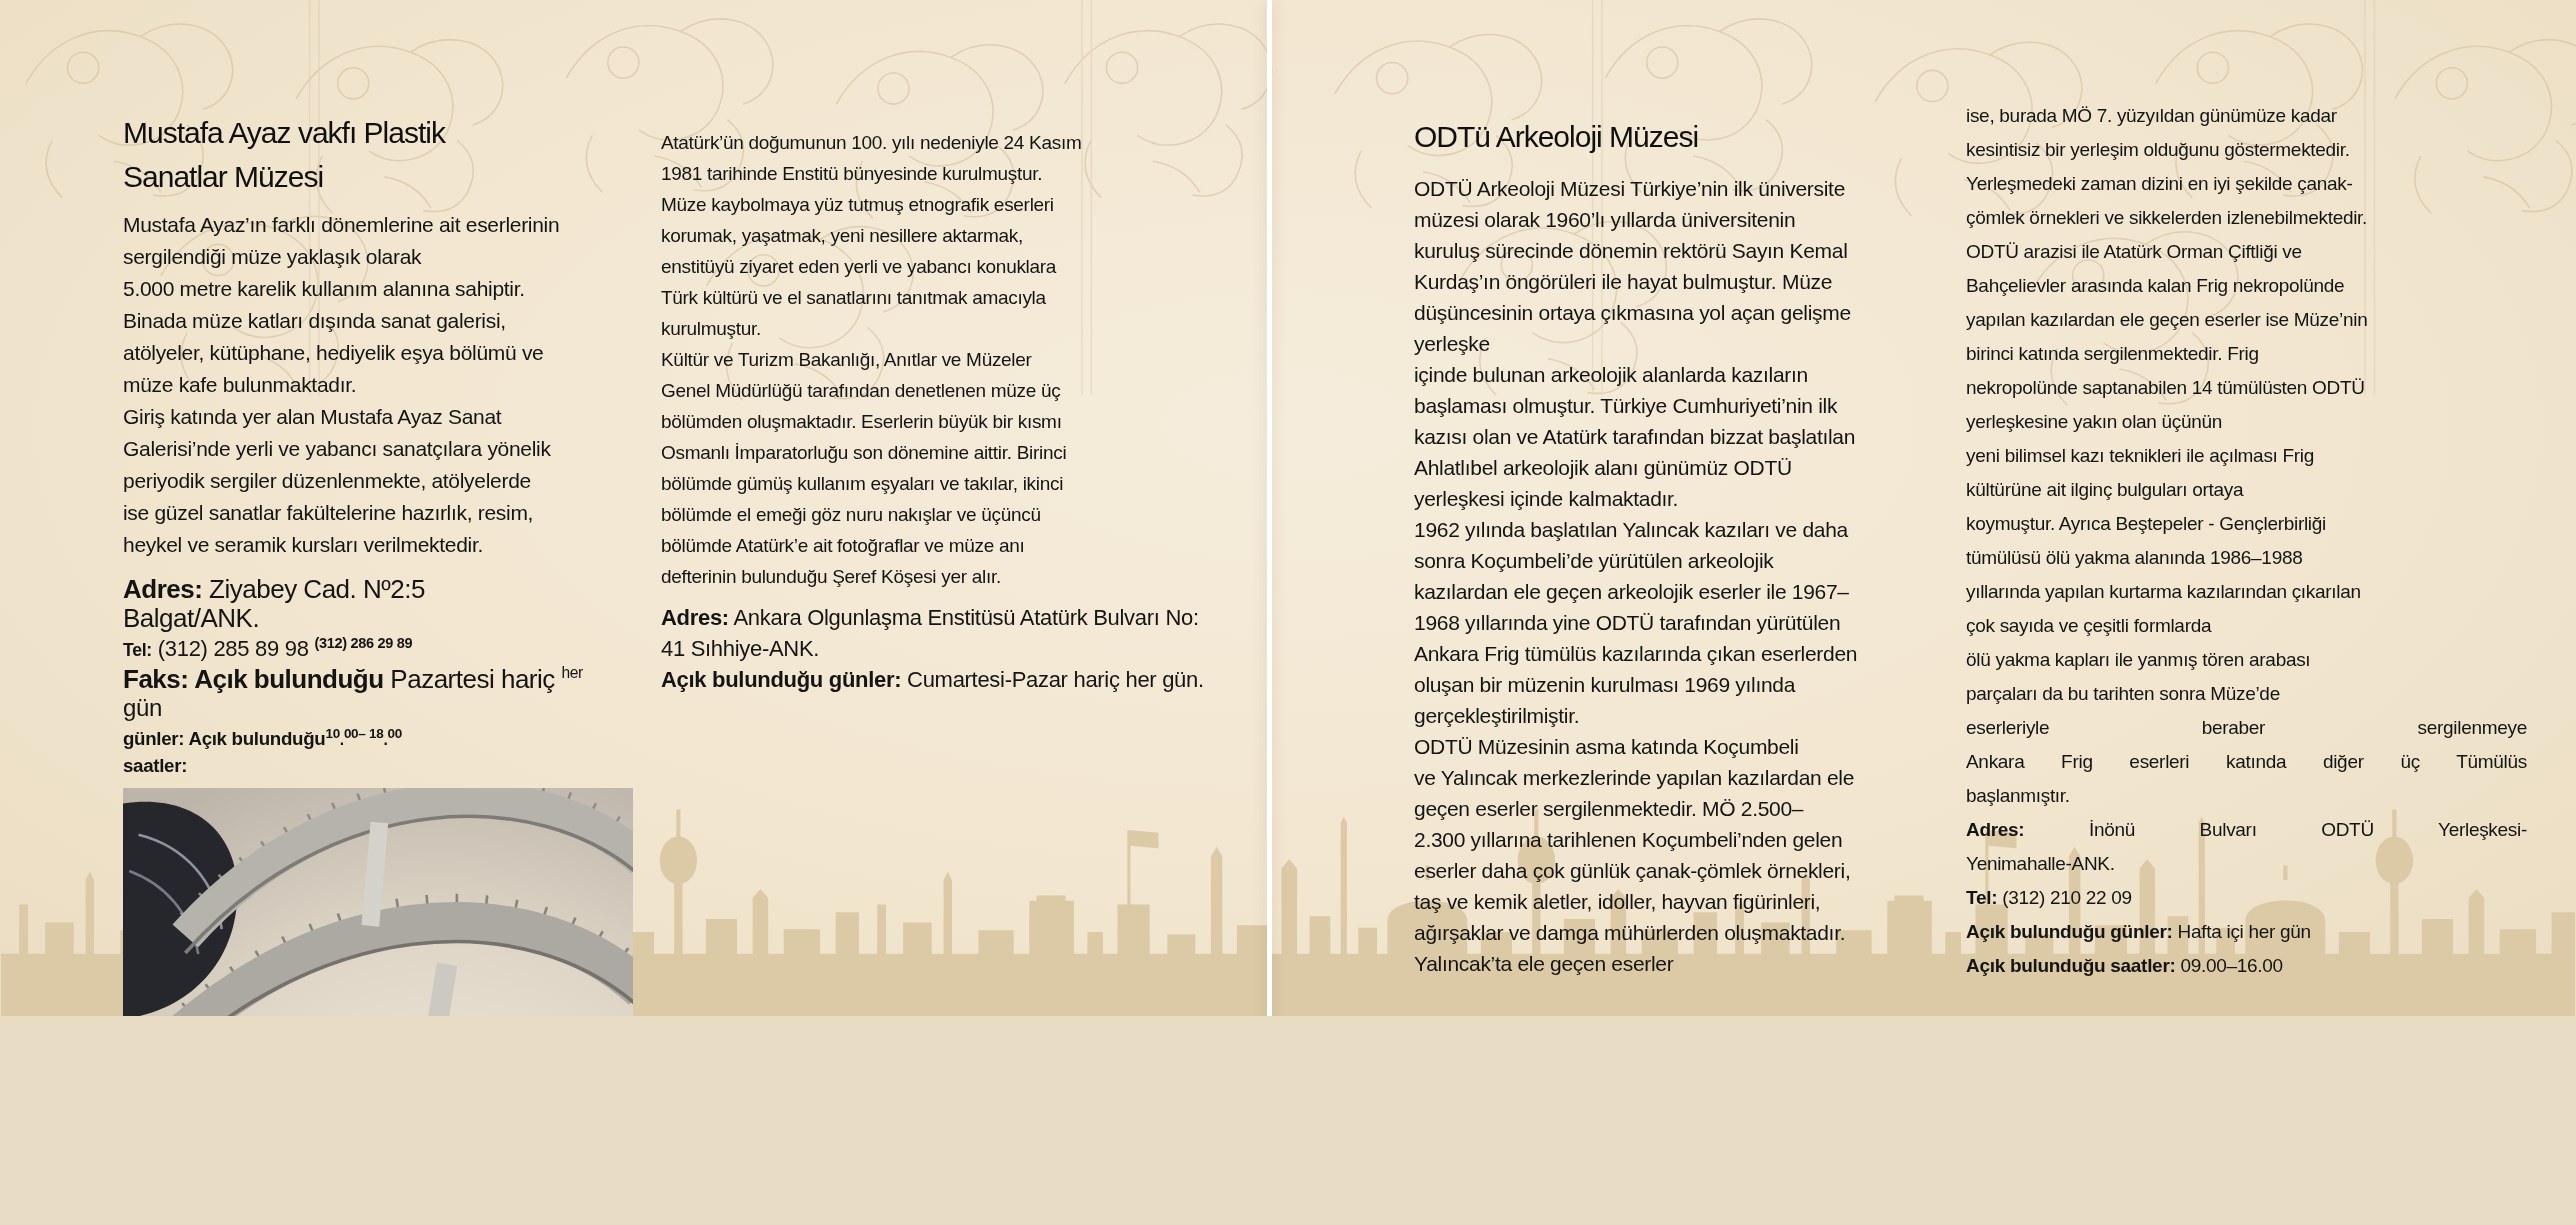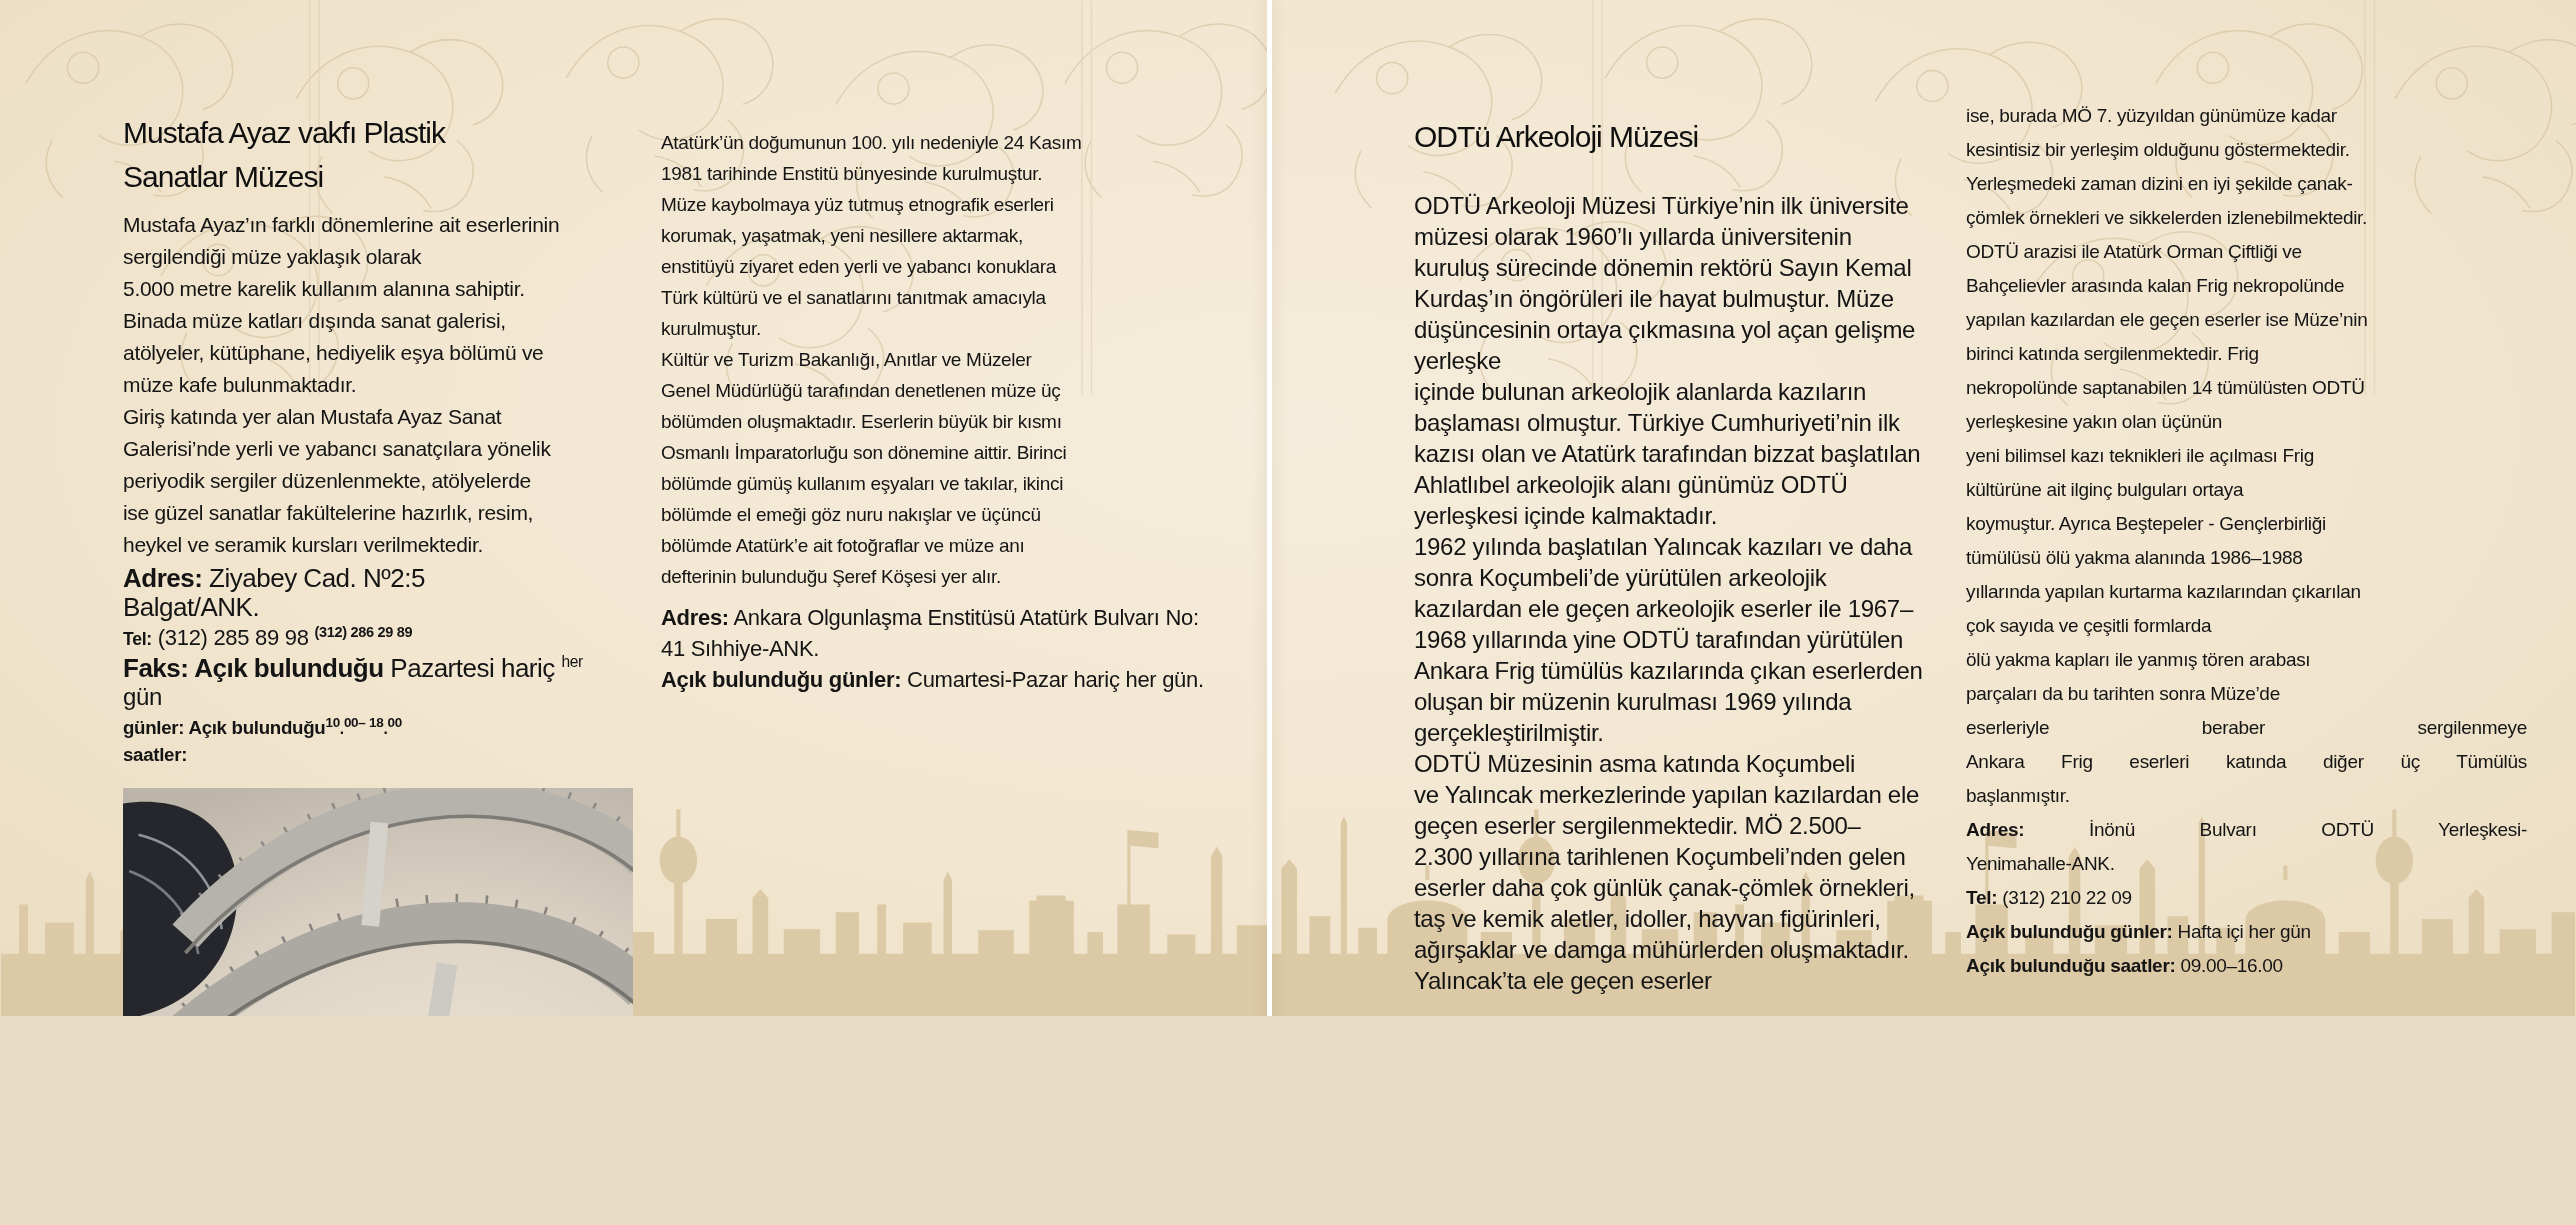--- a/index.html
+++ b/index.html
@@ -13,41 +13,41 @@
   .skyline{position:absolute;left:0;bottom:0;pointer-events:none}
   .spine{position:absolute;top:0;left:1267px;width:4.7px;height:1225px;background:#ffffff;box-shadow:0 0 14.5px rgba(90,70,40,.18)}
   .col{position:absolute;letter-spacing:-0.3px}
   .lines{white-space:pre-line}
   .title{margin:0;font-weight:400;font-size:30px;line-height:44px;letter-spacing:-1px;color:#0f0f0f}
   b{font-weight:700}
 
   
   .col-left{left:123px;top:111px;width:514px}
   .col-left .body{margin-top:10.4px;font-size:21px;line-height:32px}
-  .adres-blk{margin-top:3px;font-size:26px;line-height:29px;letter-spacing:-0.5px}
+  .adres-blk{margin-top:14px;font-size:26px;line-height:29px;letter-spacing:-0.5px}
   .tel-line{margin-top:3.1px;font-size:22px;line-height:25px}
   .tel-line .lbl-sm{font-size:17.7px}
   .sup{vertical-align:super;line-height:0}
   .sup-tel{font-size:14.5px;font-weight:700}
   .faks-blk{margin-top:1px;font-size:26px;line-height:30px;letter-spacing:-0.5px}
   .sup-her{font-size:15.6px}
   .gun-line{font-size:24px;line-height:28px}
   .gunler-line{margin-top:3.1px;font-size:18.7px;line-height:26px;font-weight:700}
   .time-sup{font-size:13.5px;vertical-align:super;line-height:0;font-weight:700}
   .time-base{font-size:15.6px;font-weight:700}
   .saatler-line{font-size:18.7px;line-height:26px;font-weight:700}
 
   
   .col-mid{left:661px;top:117px;width:564px}
   .col-mid .body{margin-top:10px;font-size:19px;line-height:31px}
   .col-mid .contact{margin-top:10px;font-size:22px;line-height:31px}
 
   
   .col-r1{left:1414px;top:115px;width:527px}
-  .col-r1 .body{margin-top:31px;font-size:24px;line-height:31px}
+  .col-r1 .body{margin-top:14px;font-size:21px;line-height:31px}
   .col-r2{left:1966px;top:99px;width:561px;font-size:19px;line-height:34px}
   .jline{text-align:justify;text-align-last:justify}
   .cl2,.body2{font-size:19px;line-height:34px}
 
   .photo{position:absolute;left:123px;top:788px;width:510px;height:437px;margin:0;overflow:hidden}
   .pagenum{position:absolute;font-size:38px;line-height:38px;color:#9d3633;letter-spacing:-1px;transform:scaleX(.82);transform-origin:left top}
   .pn-left{left:63px;top:1122px}
   .pn-right{left:2534px;top:1122px}
 </style>
 </head>

